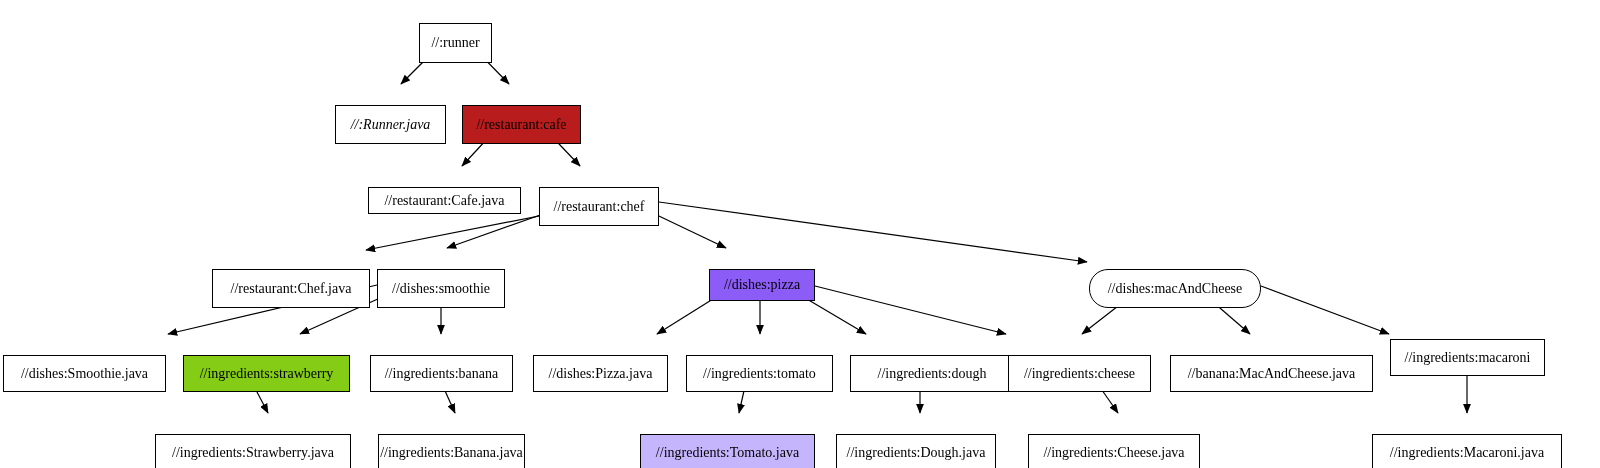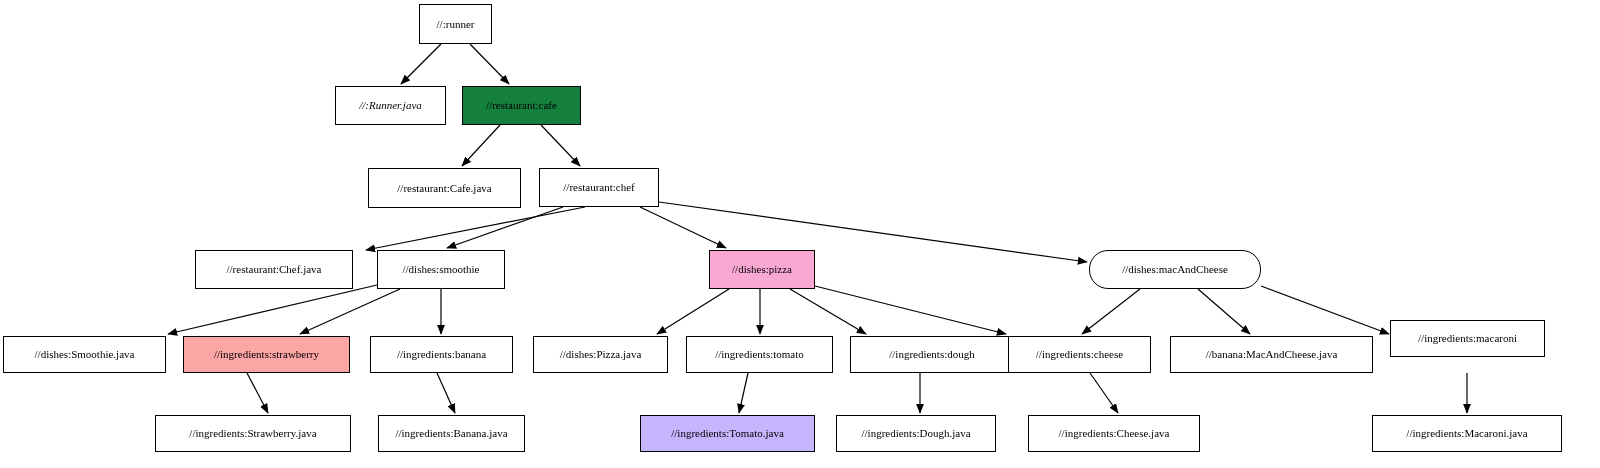--- a/index.html
+++ b/index.html
@@ -24,25 +24,26 @@
     pointer-events: none;
   }
   .node {
     position: absolute;
     box-sizing: border-box;
     border: 1px solid #000000;
     background: #ffffff;
     display: flex;
     align-items: center;
     justify-content: center;
-    font-size: 11px;
+    font-size: 14px;
     line-height: 1;
     color: #000000;
     white-space: nowrap;
     z-index: 2;
+    margin-top: 19px;
   }
   .node-label {
     display: block;
     padding: 0 6px;
   }
 </style>
 </head>
 <body>
 
 <div id="graph">
@@ -79,45 +80,45 @@
         <line x1="1467" y1="373" x2="1467" y2="413" stroke="#000000" stroke-width="1.2" marker-end="url(#arrowhead)"></line>
       </g>
   </svg>
   <div id="nodes-group">
       <div class="node" style="left: 419px; top: 4px; width: 73px; height: 40px; border-color: rgb(0, 0, 0); background: rgb(255, 255, 255);">
         <span class="node-label">//:runner</span>
       </div>
       <div class="node" style="left: 335px; top: 86px; width: 111px; height: 39px; border-color: rgb(0, 0, 0); background: rgb(255, 255, 255); font-style: italic;">
         <span class="node-label">//:Runner.java</span>
       </div>
-      <div class="node" style="left: 462px; top: 86px; width: 119px; height: 39px; border-color: rgb(0, 0, 0); background: #15803d; align-items: center;">
+      <div class="node" style="left: 462px; top: 86px; width: 119px; height: 39px; border-color: rgb(0, 0, 0); background: #b91c1c; align-items: center;">
         <span class="node-label">//restaurant:cafe</span>
       </div>
-      <div class="node" style="left: 368px; top: 168px; width: 153px; height: 40px; border-color: rgb(0, 0, 0); background: rgb(255, 255, 255);">
+      <div class="node" style="left: 368px; top: 168px; width: 153px; height: 27px; border-color: rgb(0, 0, 0); background: rgb(255, 255, 255);">
         <span class="node-label">//restaurant:Cafe.java</span>
       </div>
       <div class="node" style="left: 539px; top: 168px; width: 120px; height: 39px; border-color: rgb(0, 0, 0); background: rgb(255, 255, 255);">
         <span class="node-label">//restaurant:chef</span>
       </div>
-      <div class="node" style="left: 195px; top: 250px; width: 158px; height: 39px; border-color: rgb(0, 0, 0); background: rgb(255, 255, 255);">
+      <div class="node" style="left: 212px; top: 250px; width: 158px; height: 39px; border-color: rgb(0, 0, 0); background: rgb(255, 255, 255);">
         <span class="node-label">//restaurant:Chef.java</span>
       </div>
       <div class="node" style="left: 377px; top: 250px; width: 128px; height: 39px; border-color: rgb(0, 0, 0); background: rgb(255, 255, 255);">
         <span class="node-label">//dishes:smoothie</span>
       </div>
-      <div class="node" style="left: 709px; top: 250px; width: 106px; height: 39px; border-color: rgb(0, 0, 0); background: #f9a8d4;">
+      <div class="node" style="left: 709px; top: 250px; width: 106px; height: 32px; border-color: rgb(0, 0, 0); background: #8b5cf6;">
         <span class="node-label">//dishes:pizza</span>
       </div>
       <div class="node" style="left: 1089px; top: 250px; width: 172px; height: 39px; border-color: rgb(0, 0, 0); background: rgb(255, 255, 255); border-radius: 19px;">
         <span class="node-label">//dishes:macAndCheese</span>
       </div>
       <div class="node" style="left: 3px; top: 336px; width: 163px; height: 37px; border-color: rgb(0, 0, 0); background: rgb(255, 255, 255);">
         <span class="node-label">//dishes:Smoothie.java</span>
       </div>
-      <div class="node" style="left: 183px; top: 336px; width: 167px; height: 37px; border-color: rgb(0, 0, 0); background: #fca5a5;">
+      <div class="node" style="left: 183px; top: 336px; width: 167px; height: 37px; border-color: rgb(0, 0, 0); background: #84cc16;">
         <span class="node-label">//ingredients:strawberry</span>
       </div>
       <div class="node" style="left: 370px; top: 336px; width: 143px; height: 37px; border-color: rgb(0, 0, 0); background: rgb(255, 255, 255);">
         <span class="node-label">//ingredients:banana</span>
       </div>
       <div class="node" style="left: 533px; top: 336px; width: 135px; height: 37px; border-color: rgb(0, 0, 0); background: rgb(255, 255, 255);">
         <span class="node-label">//dishes:Pizza.java</span>
       </div>
       <div class="node" style="left: 686px; top: 336px; width: 147px; height: 37px; border-color: rgb(0, 0, 0); background: rgb(255, 255, 255);">
         <span class="node-label">//ingredients:tomato</span>

